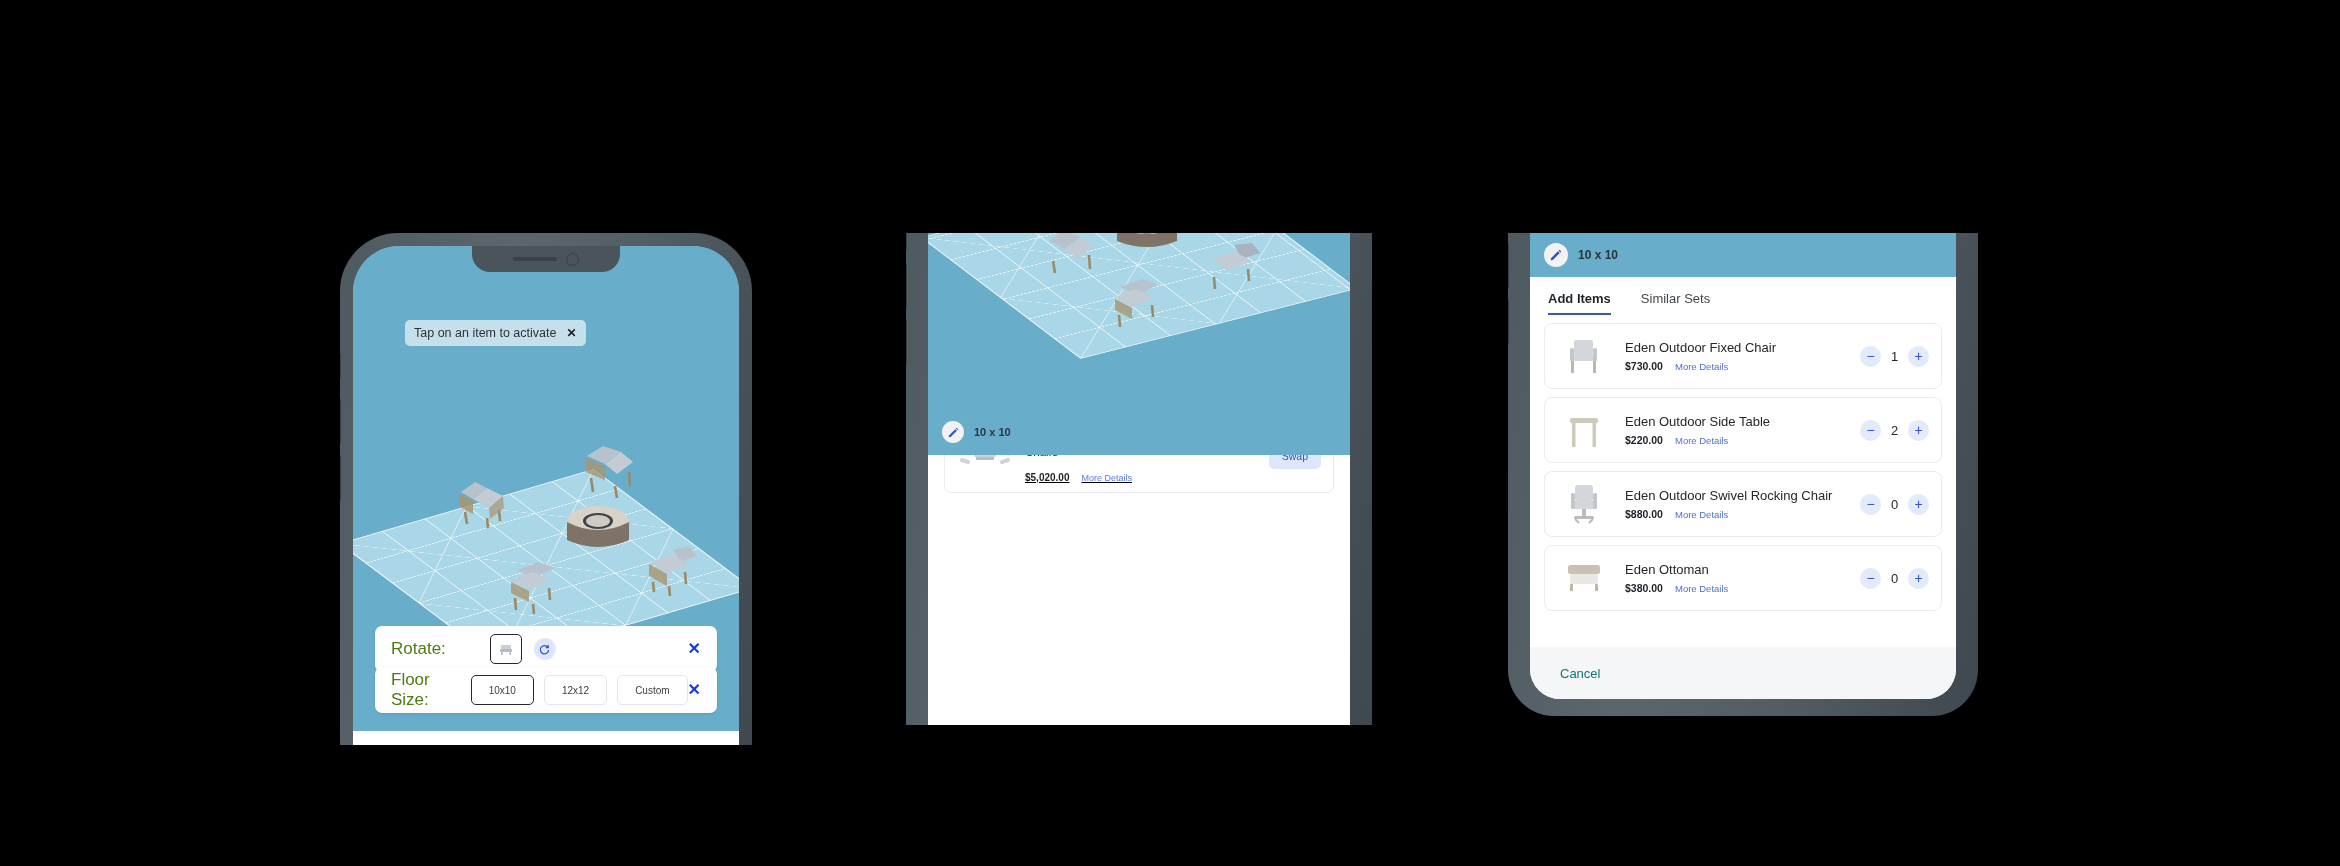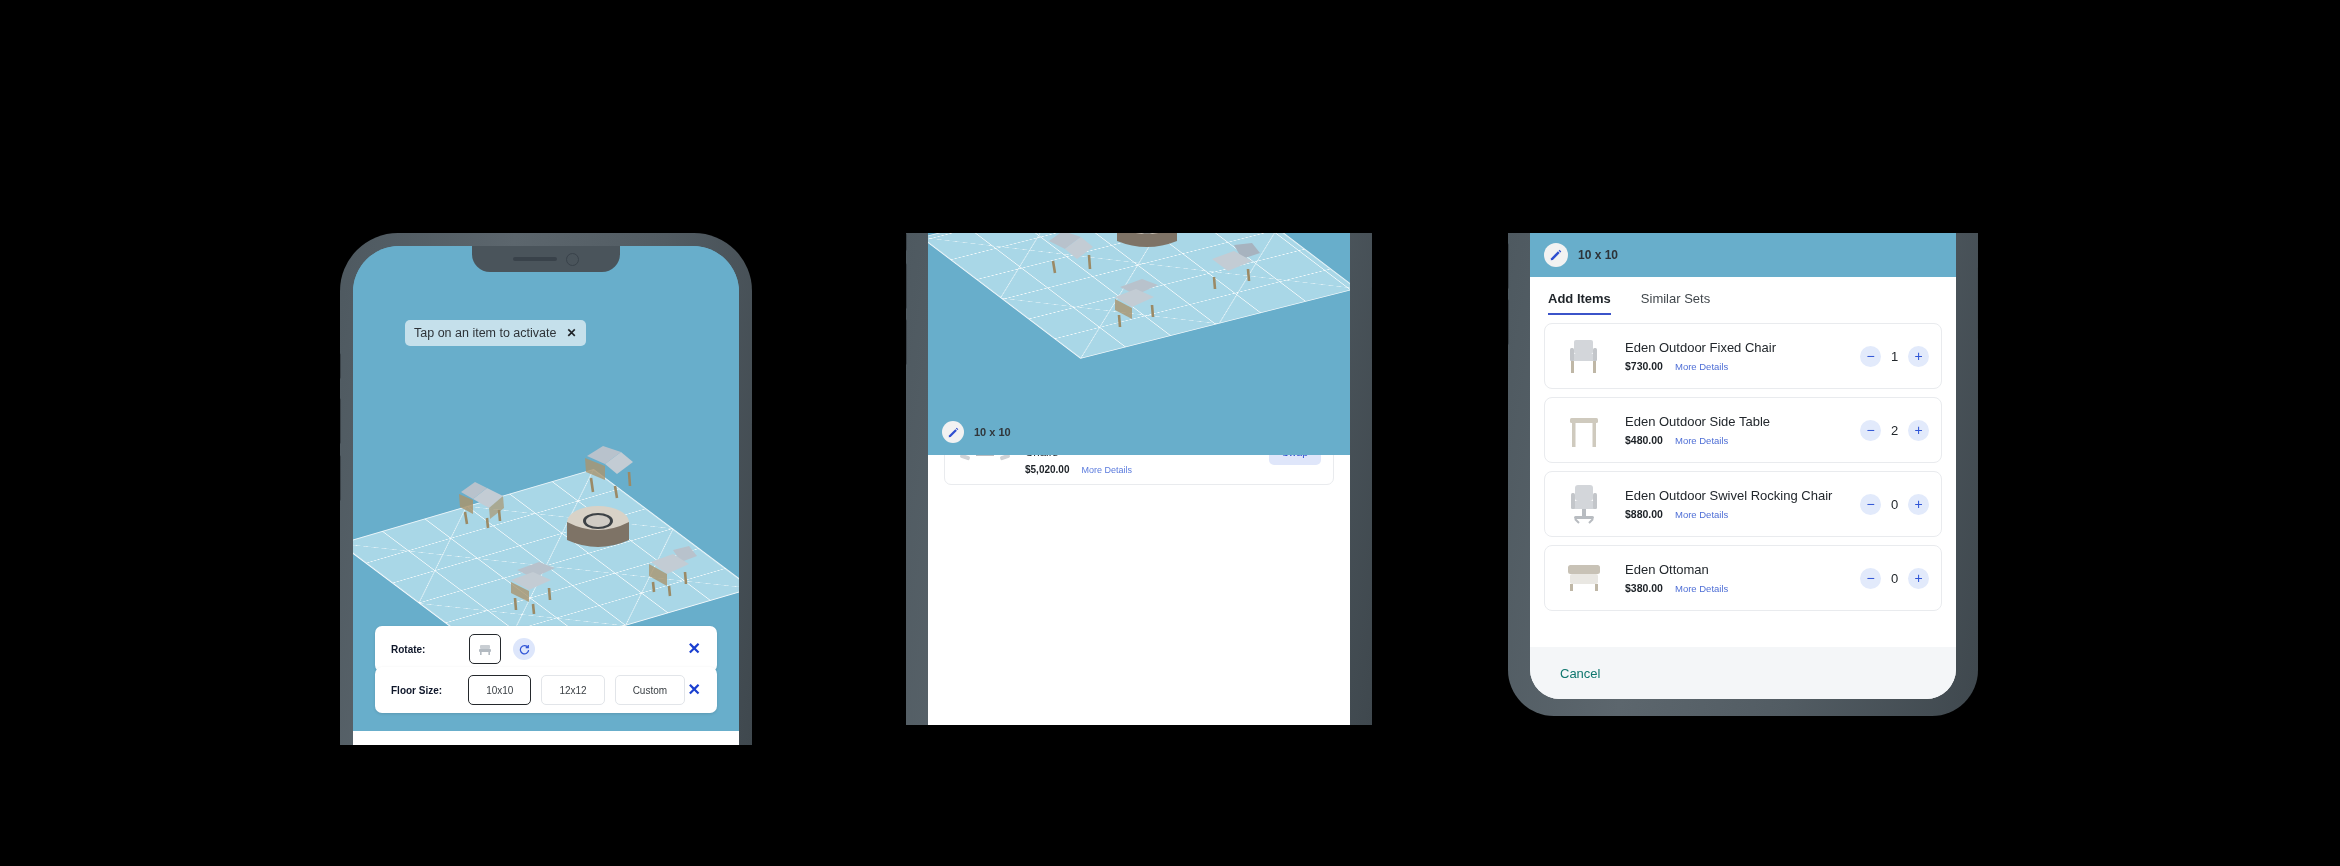--- a/index.html
+++ b/index.html
@@ -37,21 +37,21 @@
           linear-gradient(45deg,transparent calc(50% - .7px),rgba(255,255,255,.8) calc(50% - .7px),rgba(255,255,255,.8) calc(50% + .7px),transparent calc(50% + .7px)),
           linear-gradient(-45deg,transparent calc(50% - .7px),rgba(255,255,255,.8) calc(50% - .7px),rgba(255,255,255,.8) calc(50% + .7px),transparent calc(50% + .7px));
         background-size:150px 150px;}
 
   .tooltip{position:absolute;left:52px;top:44px;background:rgba(255,255,255,.62);border-radius:5px;
            padding:6px 9px;font-size:12.5px;color:#2e3338;display:flex;align-items:center;gap:10px;white-space:nowrap;margin-top:30px;}
   .tooltip .x{font-size:12px;color:#1c2024;font-weight:700;cursor:pointer;}
 
   .ctrlcard{position:absolute;left:22px;right:22px;background:#fff;border-radius:7px;
             display:flex;align-items:center;padding:0 16px;height:46px;box-shadow:0 1px 3px rgba(0,0,0,.12);}
-  .ctrlcard .lbl{font-size:10px;color:#0f172a;font-weight:bold;}
+  .ctrlcard .lbl{font-size:17px;color:#4d7c0f;}
   .ctrlcard .close{margin-left:auto;color:#1a3fd0;font-size:16px;font-weight:700;line-height:1;}
   .optbox{width:30px;height:28px;border:1px solid #e2e5e9;border-radius:5px;display:flex;align-items:center;justify-content:center;margin-left:10px;background:#fff;}
   .optbox.sel{border:1.6px solid #24282c;}
   .optbox.txt{width:auto;padding:0 17px;font-size:10px;color:#3b4045;}
   .iconbtn{width:22px;height:22px;border-radius:50%;background:#dde6fb;display:flex;align-items:center;justify-content:center;margin-left:12px;}
 
   
   .mini{display:block;}
 
   
@@ -76,21 +76,21 @@
 
   .tabs{display:flex;gap:30px;padding:14px 14px 0 18px;}
   .tab{font-size:13px;color:#41474c;padding-bottom:7px;cursor:pointer;}
   .tab.active{font-weight:700;color:#1f2429;border-bottom:2.5px solid #3b53c9;}
 
   .itemcard{margin:8px 16px;border:1px solid #e9ebee;border-radius:7px;display:flex;align-items:center;
             padding:9px 12px;background:#fff;gap:12px;}
   .itemcard .thumb{width:56px;height:42px;display:flex;align-items:center;justify-content:center;flex:0 0 56px;}
   .itemcard .info{flex:1;min-width:0;}
   .itemcard .nm{font-size:11.5px;color:#24292e;line-height:1.35;}
-  .itemcard .row2{display:flex;align-items:baseline;gap:12px;margin-top:4px;}
+  .itemcard .row2{display:flex;align-items:baseline;gap:12px;margin-top:12px;text-decoration:underline;}
   .itemcard .pr{font-size:10px;font-weight:700;color:#1c2126;}
   .itemcard .md{font-size:9px;color:#5b7bdd;}
   .swap{background:#dfe6fa;color:#2f4fd0;font-size:10.5px;border-radius:5px;padding:7px 13px;flex:0 0 auto;}
 
   
   #phone3{left:1508px;top:233px;width:470px;height:483px;padding:10px;border-radius:0 0 46px 46px;}
   #screen3{left:22px;top:0;width:426px;height:466px;background:#fff;border-radius:0 0 30px 30px;overflow:hidden;}
   .hdr3{height:44px;background:#68aecb;display:flex;align-items:center;padding-left:14px;gap:10px;}
 
   .qcard{margin:8px 14px;border:1px solid #e9ebee;border-radius:8px;display:flex;align-items:center;
@@ -408,21 +408,21 @@
               <g fill="#cfcabe">
                 <rect x="4" y="8" width="28" height="5" rx="1.5"></rect>
                 <rect x="6" y="13" width="3.5" height="24"></rect>
                 <rect x="26.5" y="13" width="3.5" height="24"></rect>
               </g>
             </svg>
         </div>
         <div class="info">
           <div class="nm">Eden Outdoor Side Table</div>
           <div class="row2">
-            <span class="pr">$480.00</span>
+            <span class="pr">$220.00</span>
             <span class="md">More Details</span>
           </div>
         </div>
         <div class="stepper">
           <div class="circ">−</div>
           <span class="qty">2</span>
           <div class="circ">+</div>
         </div>
       </div>
 

